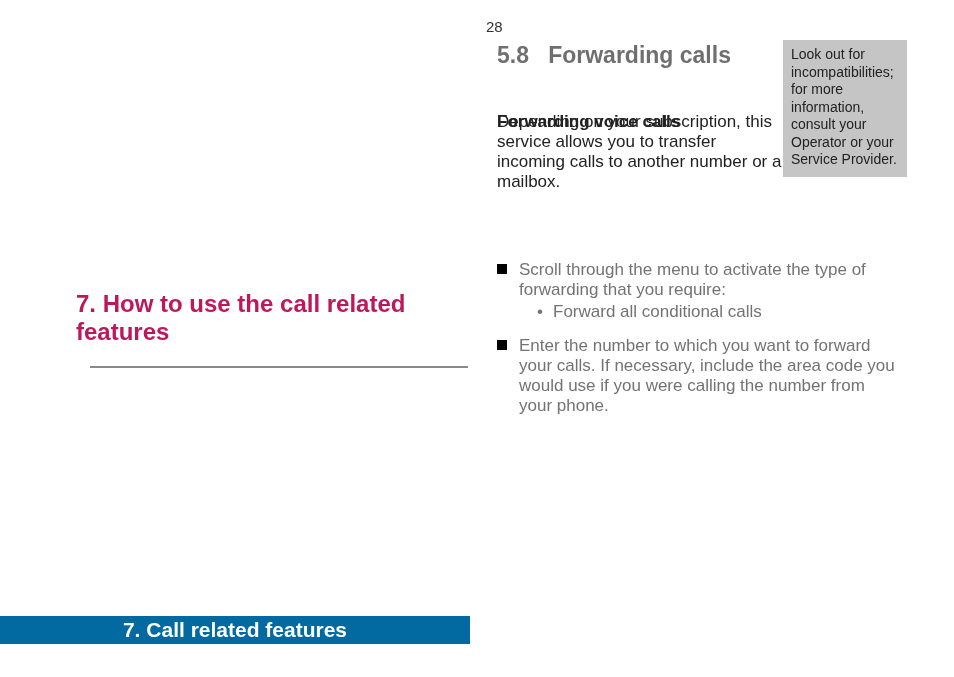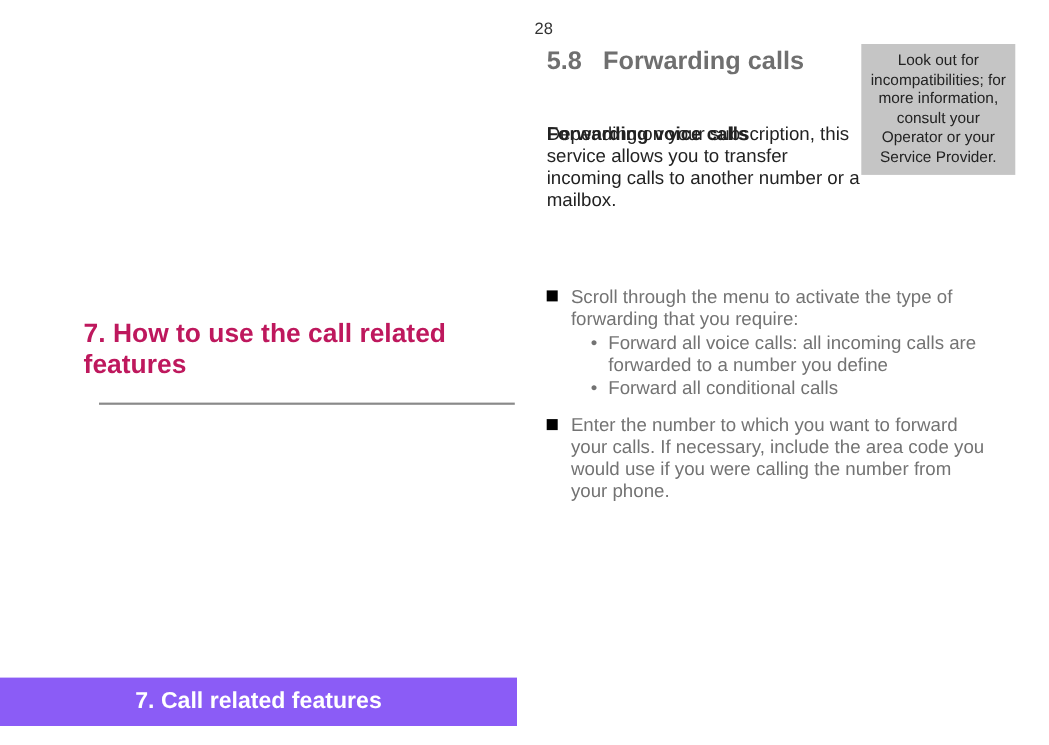--- a/index.html
+++ b/index.html
@@ -38,22 +38,22 @@
     top: 366px;
     width: 378px;
     height: 0;
     border-top: 2px solid #8a8a8a;
   }
   .footer-tab {
     position: absolute;
     left: 0;
     top: 616px;
     width: 470px;
-    height: 44px;
-    background: #8b5cf6;
+    height: 28px;
+    background: #0369a1;
     color: #fff;
     font-size: 21px;
     font-weight: bold;
     display: flex;
     align-items: center;
     justify-content: center;
   }
   .section-heading {
     position: absolute;
     left: 497px;
@@ -77,28 +77,27 @@
     top: 112px;
     width: 285px;
     font-size: 17px;
     line-height: 1.18;
     color: #222;
   }
   .sidebox {
     position: absolute;
     left: 783px;
     top: 40px;
-    width: 140px;
+    width: 124px;
     background: #c5c5c5;
     color: #222;
     font-size: 14px;
     line-height: 1.25;
     padding: 6px 8px 8px 8px;
     box-sizing: border-box;
-    text-align: center;
   }
   .list-container {
     position: absolute;
     left: 497px;
     top: 214px;
     width: 400px;
     font-size: 17px;
     line-height: 1.18;
     color: #737373;
     margin-top: 46px;
@@ -165,21 +164,20 @@
 
 <div class="list-container">
 
   <div class="bullet-row">
     <div class="square">
         <span class="square-inner"></span>
       </div>
     <div class="bullet-body">
       <div>Scroll through the menu to activate the type of forwarding that you require:</div>
       <ul class="sublist">
-        <li>Forward all voice calls: all incoming calls are forwarded to a number you define</li>
         <li>Forward all conditional calls</li>
       </ul>
     </div>
   </div>
 
   <div class="bullet-row" style="margin-top:8px;">
     <div class="square">
         <span class="square-inner"></span>
       </div>
     <div class="bullet-body">

